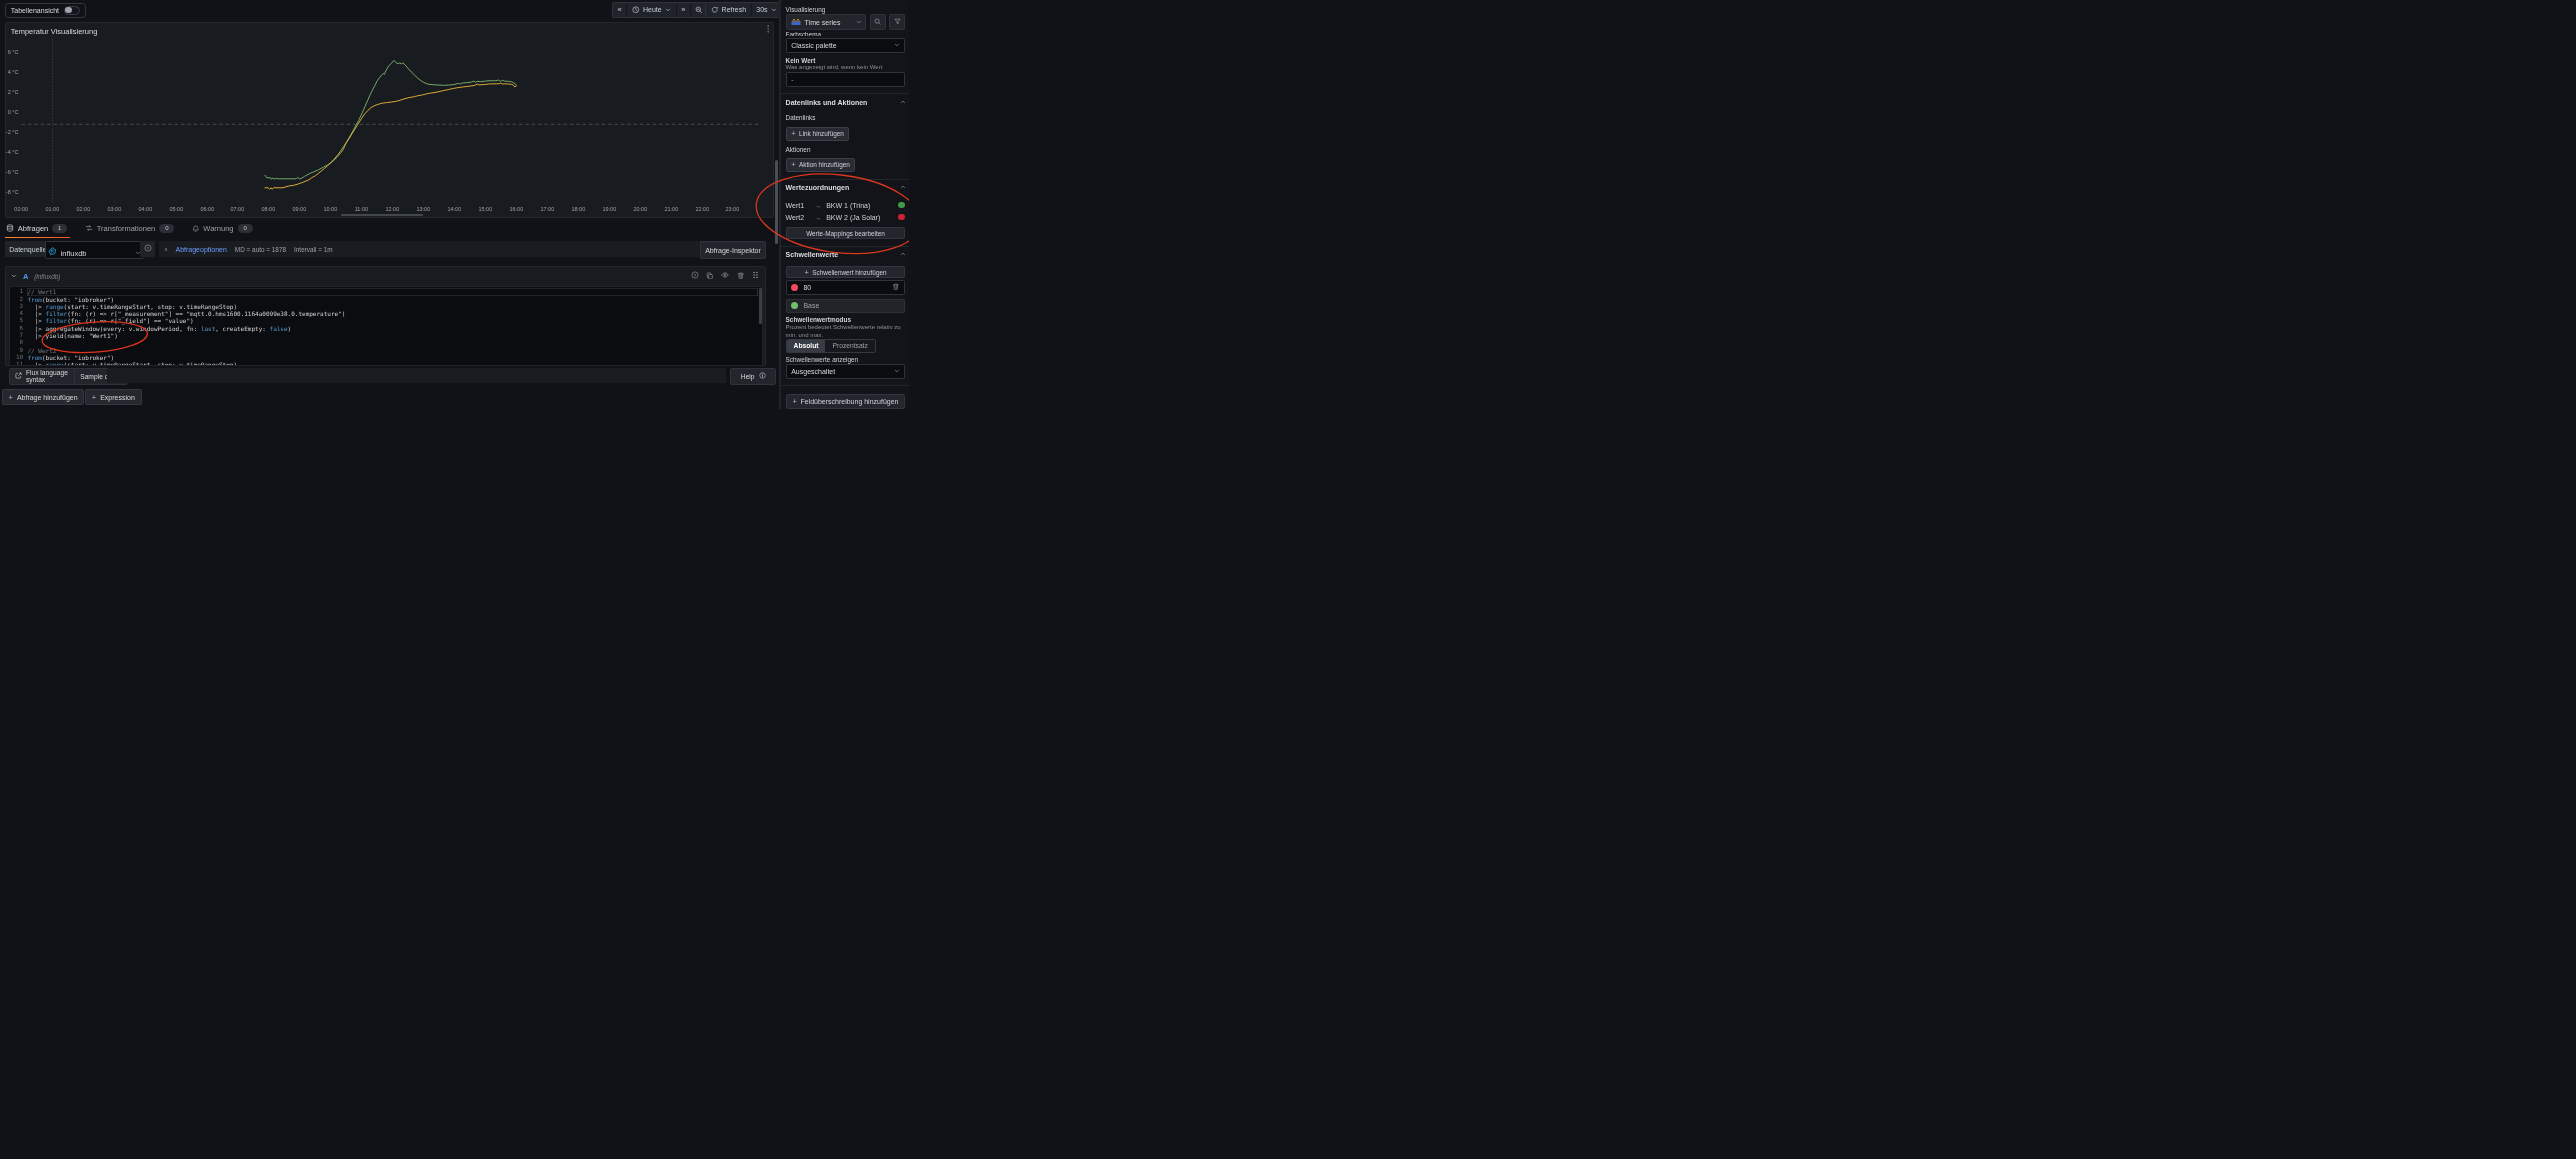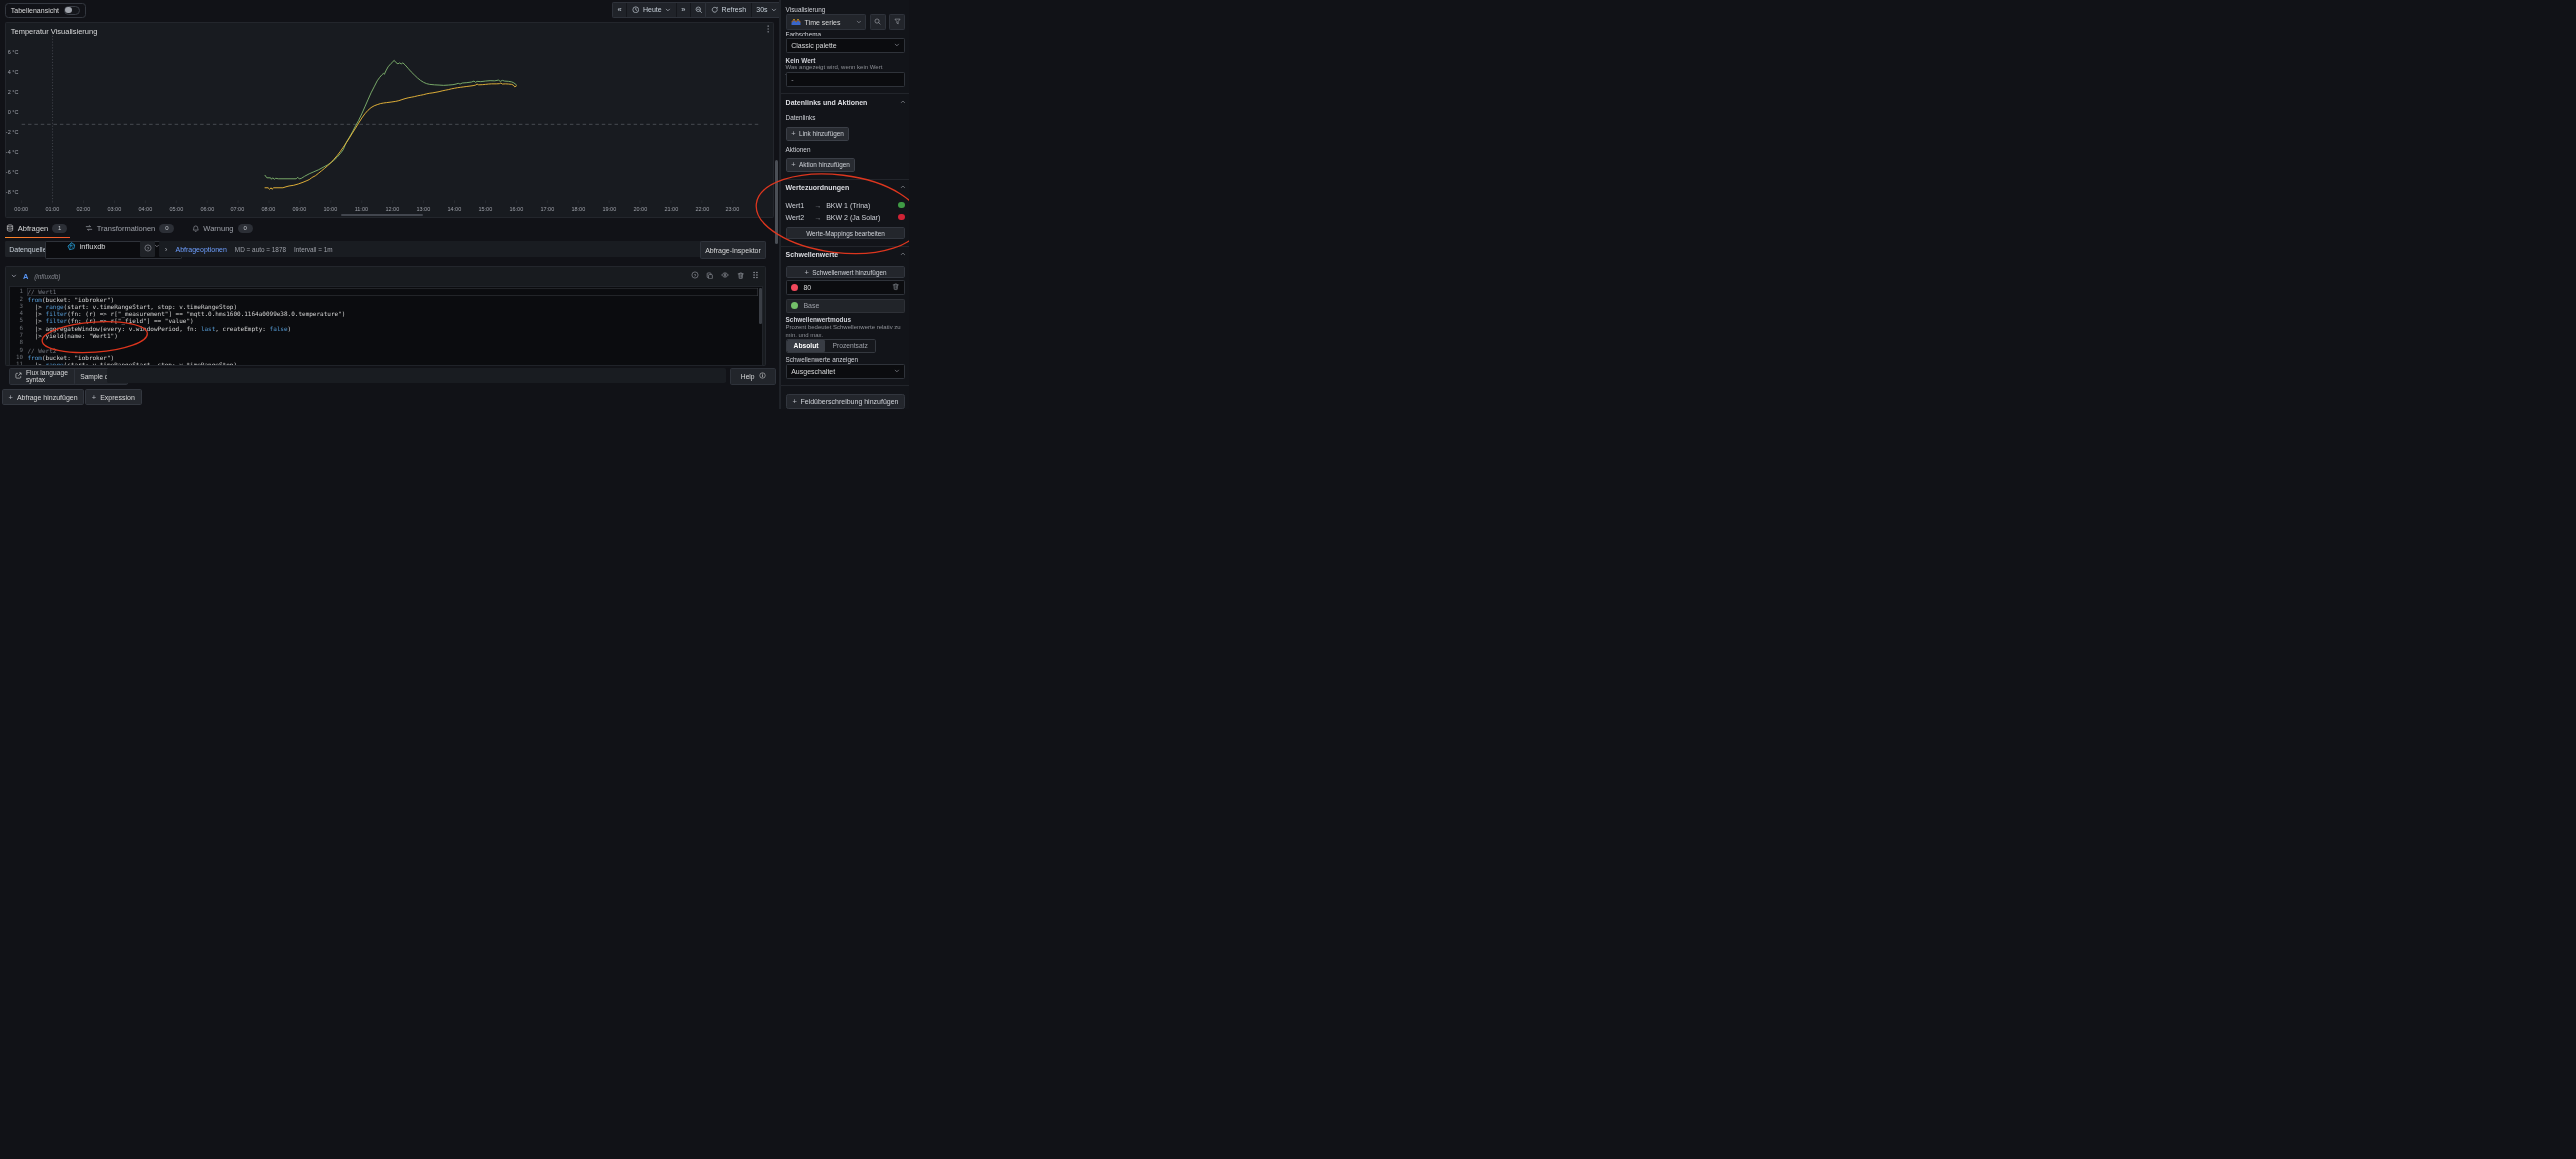--- a/index.html
+++ b/index.html
@@ -31,21 +31,21 @@
   .tab .bdg{background:#2c2f36;border-radius:5.2px;height:8.7px;min-width:9.3px;padding:0 2.9px;font-size:6px;
     color:#c3c6cc;display:flex;align-items:center;justify-content:center;}
   .tab.active{color:#d8d9da;text-align:center;}
   .tab.active::after{content:"";position:absolute;left:0;right:0;bottom:-1.2px;height:1.7px;
     background:linear-gradient(90deg,#ff8a2a,#f0542a);}
   .tab svg{display:block;}
   
   .ds-label{left:4.6px;top:241px;width:38px;height:16px;background:#1f2227;border-radius:1.2px;
     display:flex;align-items:center;padding:0 4.6px;font-size:7px;color:#c7d0d9;}
   #ds-select{left:45px;top:241px;width:93px;height:16px;background:#0b0c0f;border:0.6px solid #2f333a;border-radius:1.2px;
-    display:flex;align-items:flex-start;gap:4px;padding:0 21px;font-size:7.5px;color:#d8d9da;}
+    display:flex;align-items:flex-end;gap:4px;padding:0 2px;font-size:7.5px;color:#d8d9da;}
   #ds-select .chev{margin-left:auto;color:#9da0a8;}
   #ds-help{left:140px;top:241px;width:15px;height:16px;background:#1f2227;border-radius:1.2px;
     display:flex;align-items:center;justify-content:center;color:#9da0a8;}
   #qopts-bar{left:159px;top:241px;width:538px;height:16px;background:#191c21;border-radius:1.2px;
     display:flex;align-items:center;gap:8px;padding:0 5.8px;}
   #qopts-bar .chevr{color:#9da0a8;font-size:8px;}
   #qopts-link{color:#6e9fff;font-size:7px;font-weight:500;}
   .qopts-stat{font-size:6.4px;color:#9da0a8;}
   #inspector-btn{left:700px;top:241px;width:64px;height:16px;background:#22252b;border:0.6px solid #2e323a;border-radius:1.2px;
     display:flex;align-items:center;justify-content:center;font-size:7px;color:#d8d9da;}

